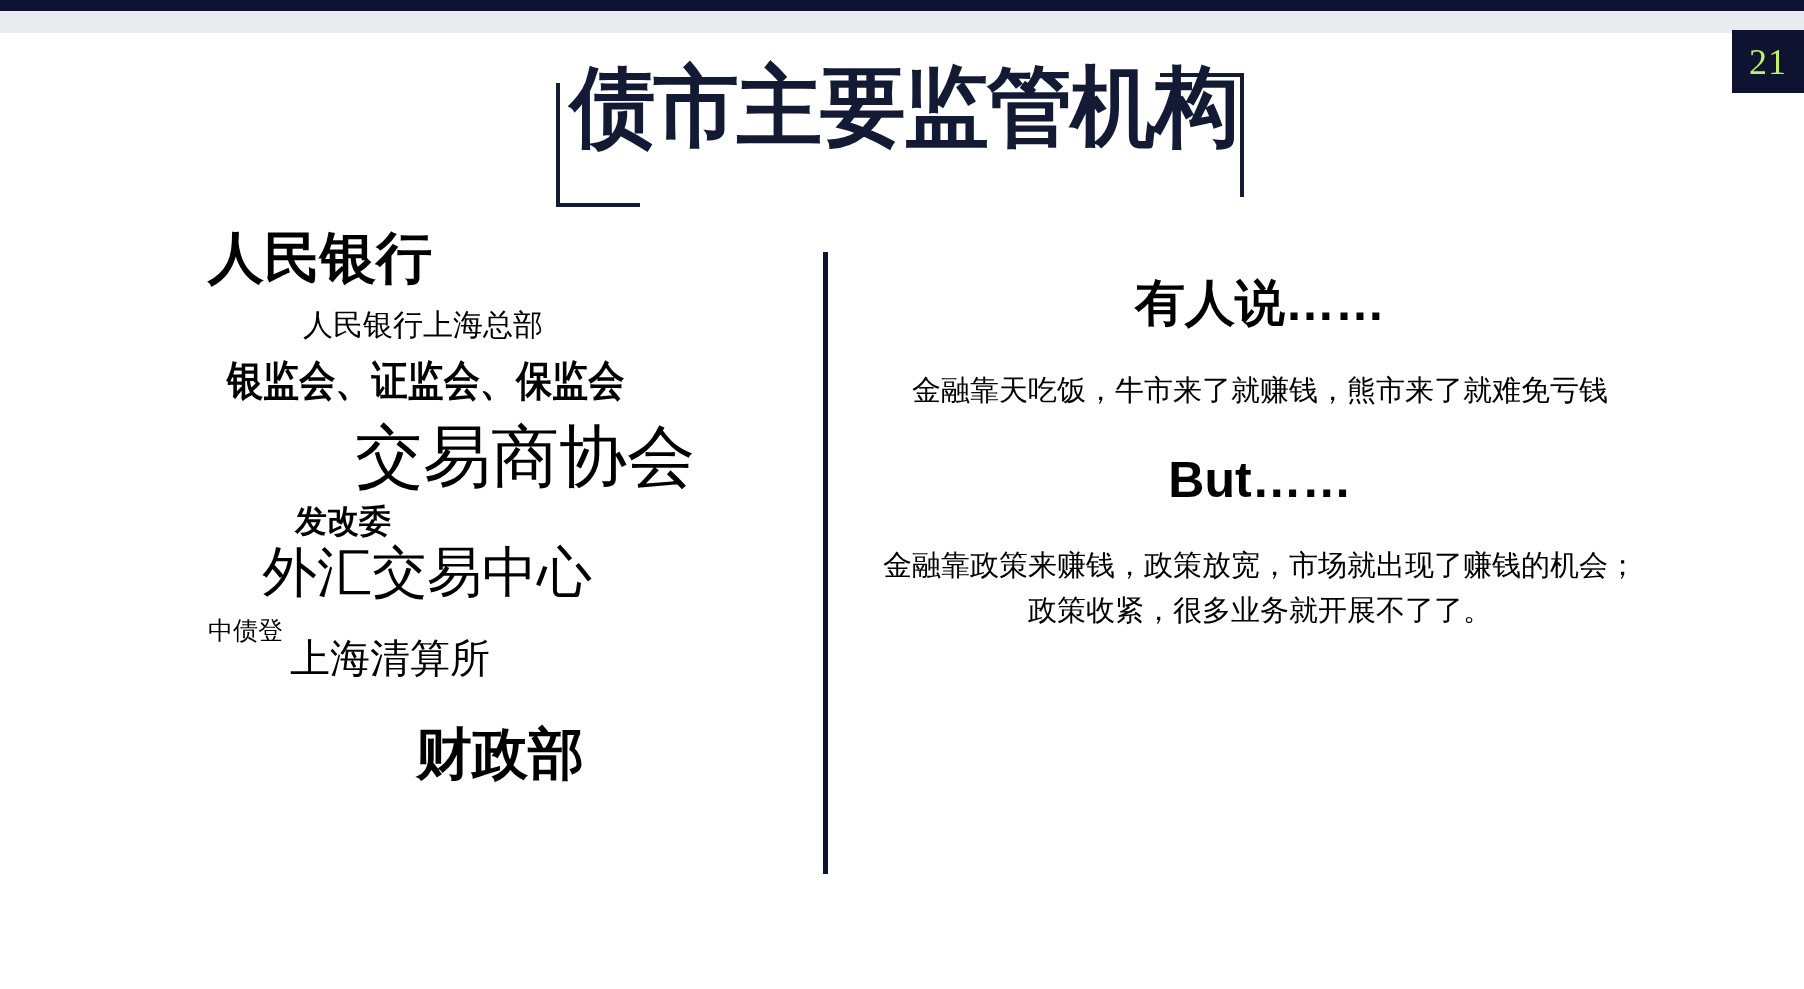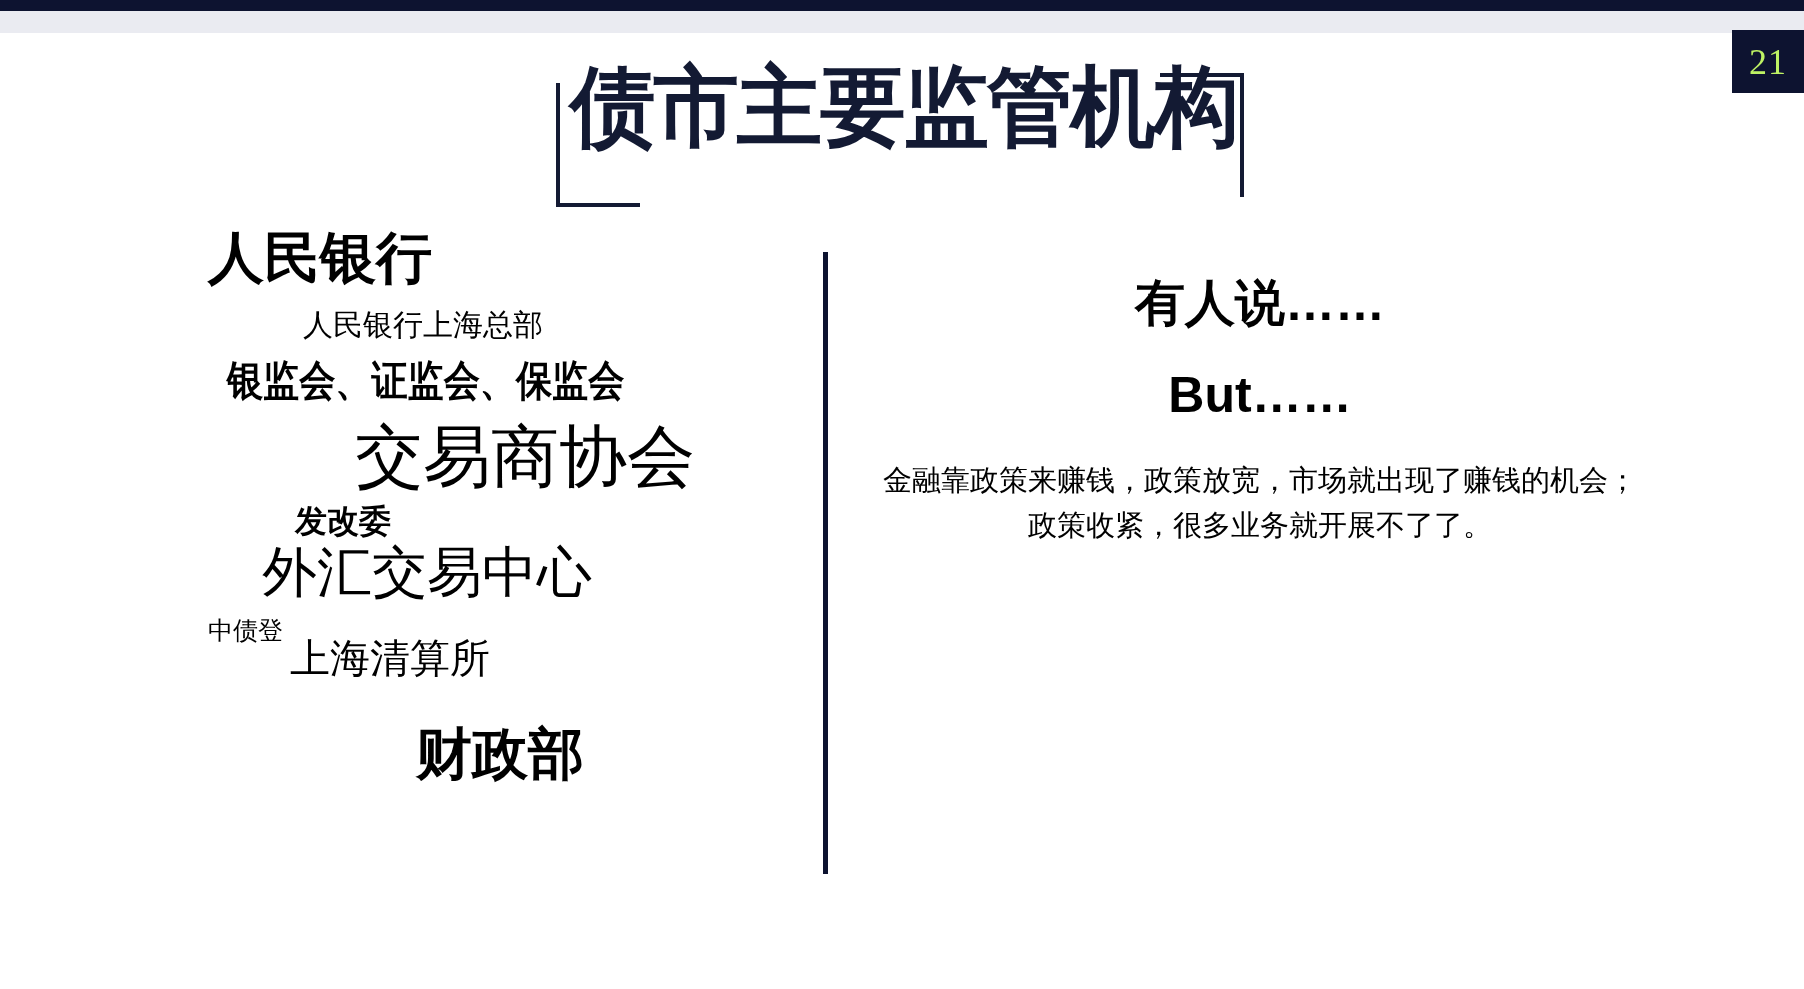--- a/index.html
+++ b/index.html
@@ -163,18 +163,19 @@
   <div class="agency ag-jiaoyishang">交易商协会</div>
   <div class="agency ag-fagaiwei">发改委</div>
   <div class="agency ag-waihui">外汇交易中心</div>
   <div class="agency ag-zhongzhai">中债登</div>
   <div class="agency ag-shqingsuan">上海清算所</div>
   <div class="agency ag-caizhengbu">财政部</div>
 </div>
 
 <div class="right-col">
   <div class="rc-head rc-head-1">有人说……</div>
+  <div class="rc-body rc-body-1">金融靠天吃饭，牛市来了就赚钱，熊市来了就难免亏钱</div>
   <div class="rc-head rc-head-2">But……</div>
   <div class="rc-body rc-body-2">
     <span class="ln">金融靠政策来赚钱，政策放宽，市场就出现了赚钱的机会；</span>
     <span class="ln">政策收紧，很多业务就开展不了了。</span>
   </div>
 </div>
 
 </body></html>

